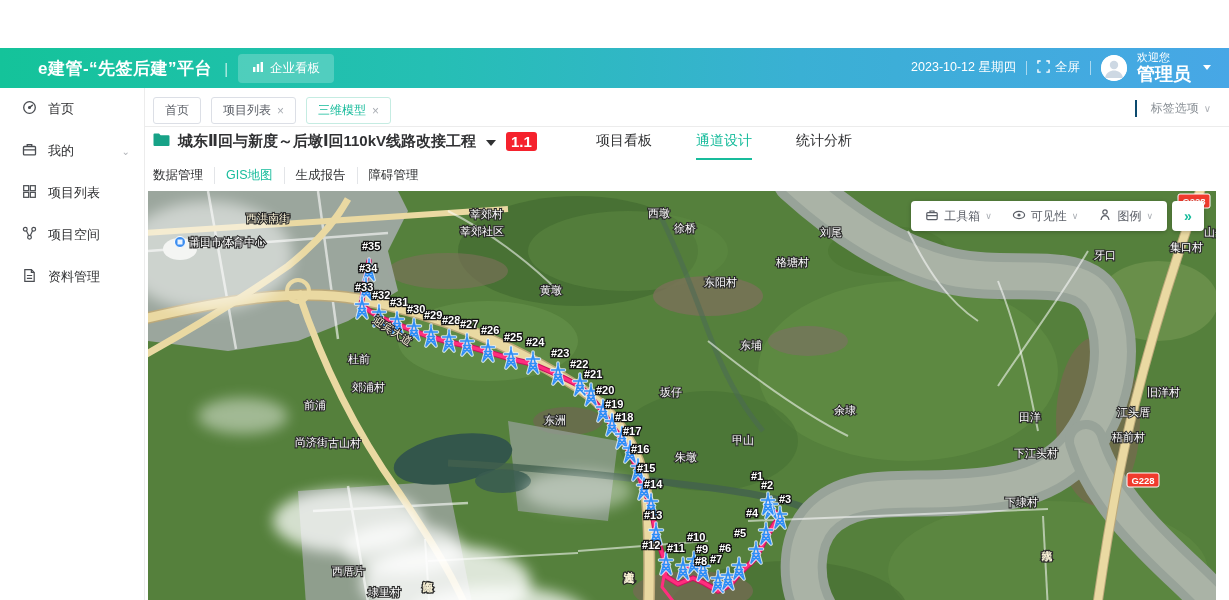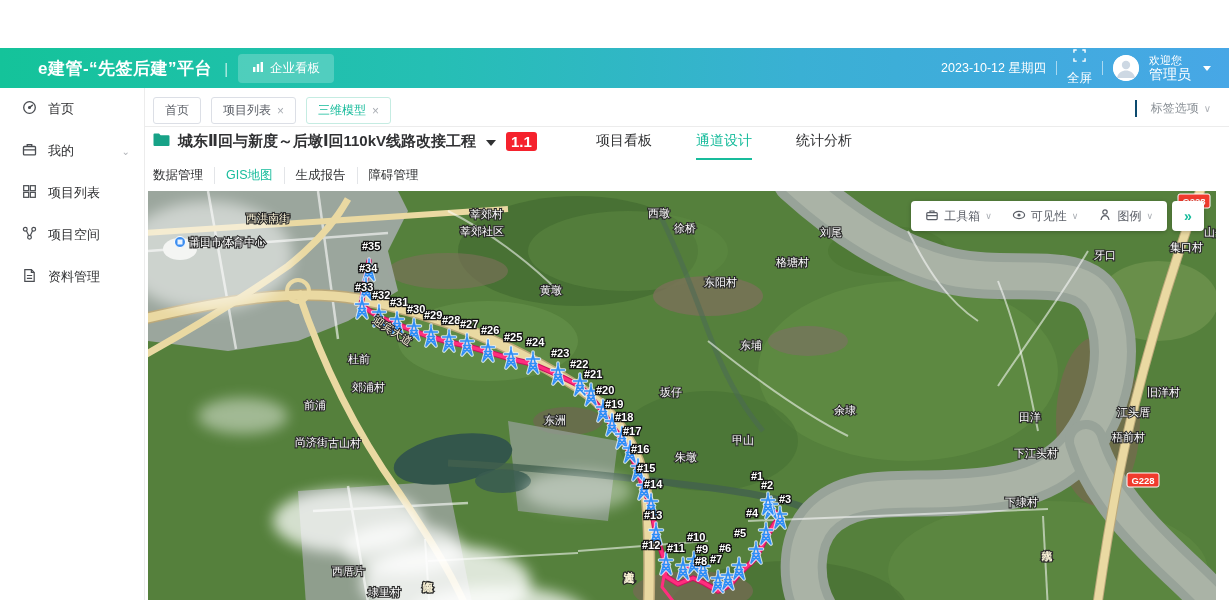--- a/index.html
+++ b/index.html
@@ -10,24 +10,24 @@
   
   .header { position:absolute; left:0; top:0; width:1229px; height:40px;
     background:linear-gradient(90deg,#14c39a 0%,#25bfb4 35%,#3ab0d4 65%,#47a7e6 100%);
     display:flex; align-items:center; color:#fff; }
   .header-title { font-size:17px; font-weight:bold; margin-left:38px; letter-spacing:.5px; }
   .header-sep { margin:0 10px 0 12px; opacity:.7; font-size:15px; }
   .board-btn { display:flex; align-items:center; gap:6px; background:rgba(255,255,255,.22);
     border:none; color:#fff; font-size:12.5px; padding:6px 14px; border-radius:4px; cursor:pointer; }
   .header-right { margin-left:auto; display:flex; align-items:center; gap:10px; margin-right:18px; font-size:12.5px; }
   .hdr-divider { width:1px; height:14px; background:rgba(255,255,255,.55); }
-  .fullscreen { display:flex; align-items:center; gap:5px; cursor:pointer;flex-direction:column; }
+  .fullscreen { display:flex; align-items:center; gap:5px; cursor:pointer; }
   .avatar { width:26px; height:26px; border-radius:50%; background:#fff; display:flex; align-items:center; justify-content:center; overflow:hidden; }
   .user-block { line-height:1.15; font-size:11px; }
-  .user-block .uname { font-size:14px; font-weight:normal; }
+  .user-block .uname { font-size:18px; font-weight:bold; }
   .caret-down { width:0; height:0; border-left:4px solid transparent; border-right:4px solid transparent; border-top:5px solid #fff; margin-left:2px; }
 
   
   .sidebar { position:absolute; left:0; top:40px; width:145px; height:560px; background:#fff; border-right:1px solid #ececec; }
   .side-item { display:flex; align-items:center; gap:11px; padding:12px 0 12px 22px; font-size:13px; color:#303133; cursor:pointer; }
   .side-item svg { flex:0 0 auto; }
   .side-chevron { margin-left:auto; margin-right:14px; color:#b0b3b8; font-size:10px; }
 
   
   .crumbbar { position:absolute; left:145px; top:40px; width:1084px; height:39px; background:#fff; border-bottom:1px solid #ececec; }

